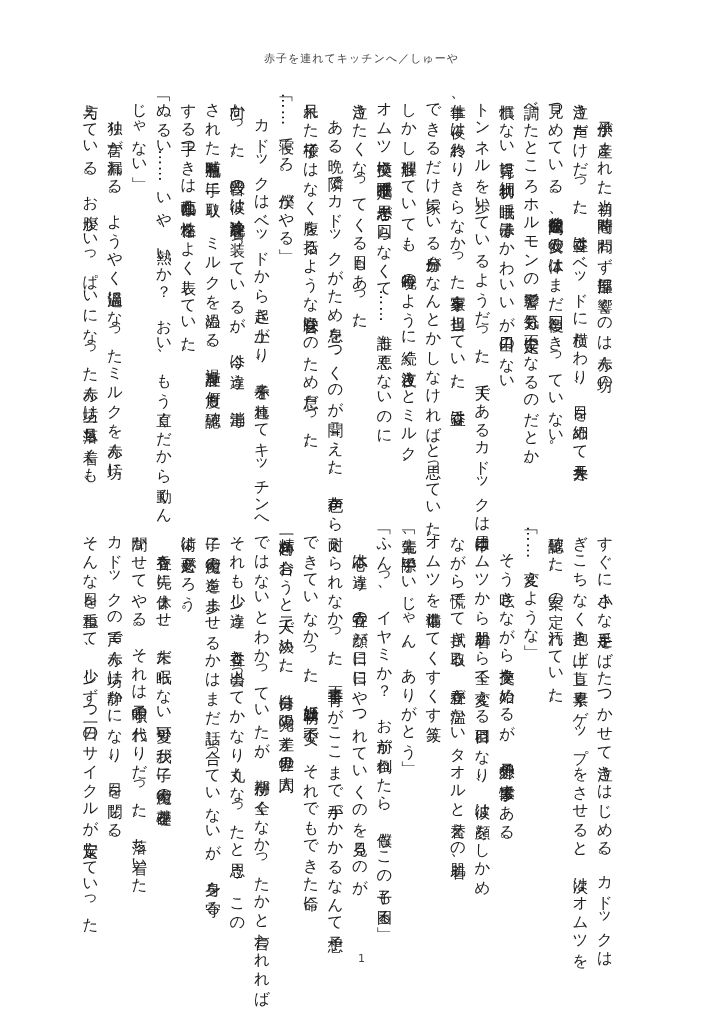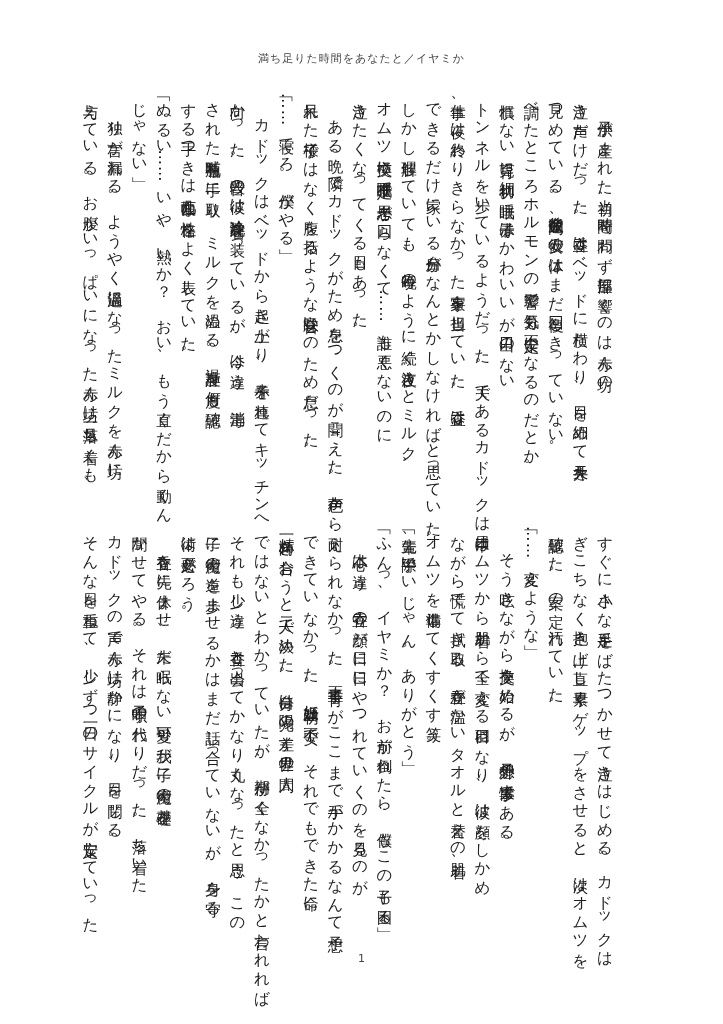--- a/index.html
+++ b/index.html
@@ -12,21 +12,21 @@
            letter-spacing:1.1px; color:#1e1e1e; }
   .block.top { top:92px; height:405px; }
   .block.bottom { top:525px; height:405px; }
   .line { display:block; white-space:pre; }
   .page-num { position:absolute; top:952px; left:0; width:723px; text-align:center;
               font-size:11px; color:#444; }
 </style>
 </head>
 <body>
 
-<div class="header">満ち足りた時間をあなたと／イヤミか</div>
+<div class="header">赤子を連れてキッチンへ／しゅーや</div>
 
 <div class="block top">
   <span class="line">　子供が産まれた当初、時間を問わず部屋に響くのは赤ん坊の</span>
   <span class="line">泣き声だけだった。立香はベッドに横たわり、目を細めて天井を</span>
   <span class="line">見つめている。産後数週間、彼女の体はまだ回復しきっていない。</span>
   <span class="line">調べたところホルモンの影響で気分も不安定になるのだとか。</span>
   <span class="line">慣れない育児に細切れ睡眠。赤子はかわいいが出口のない</span>
   <span class="line">トンネルを歩いているようだった。夫であるカドックは日中は</span>
   <span class="line">仕事、夜は終わりきらなかった家事を担当していた。立香は</span>
   <span class="line">できるだけ家にいる自分がなんとかしなければと思っていた。</span>

